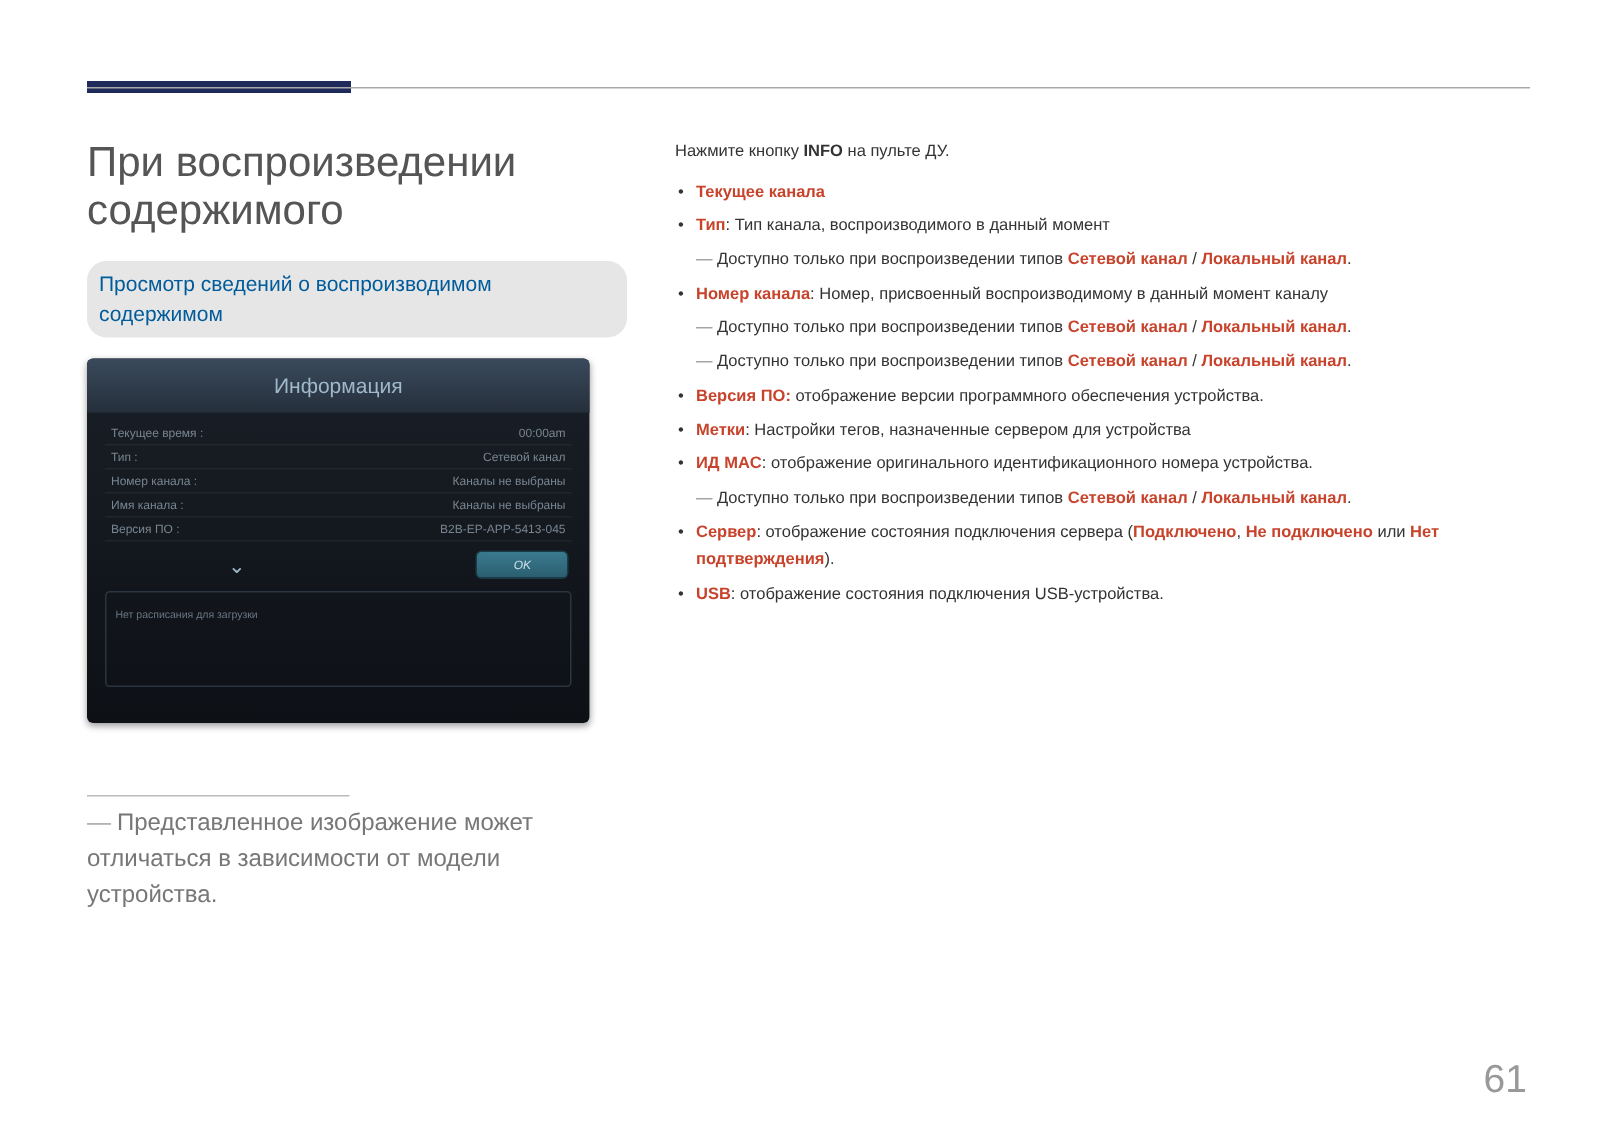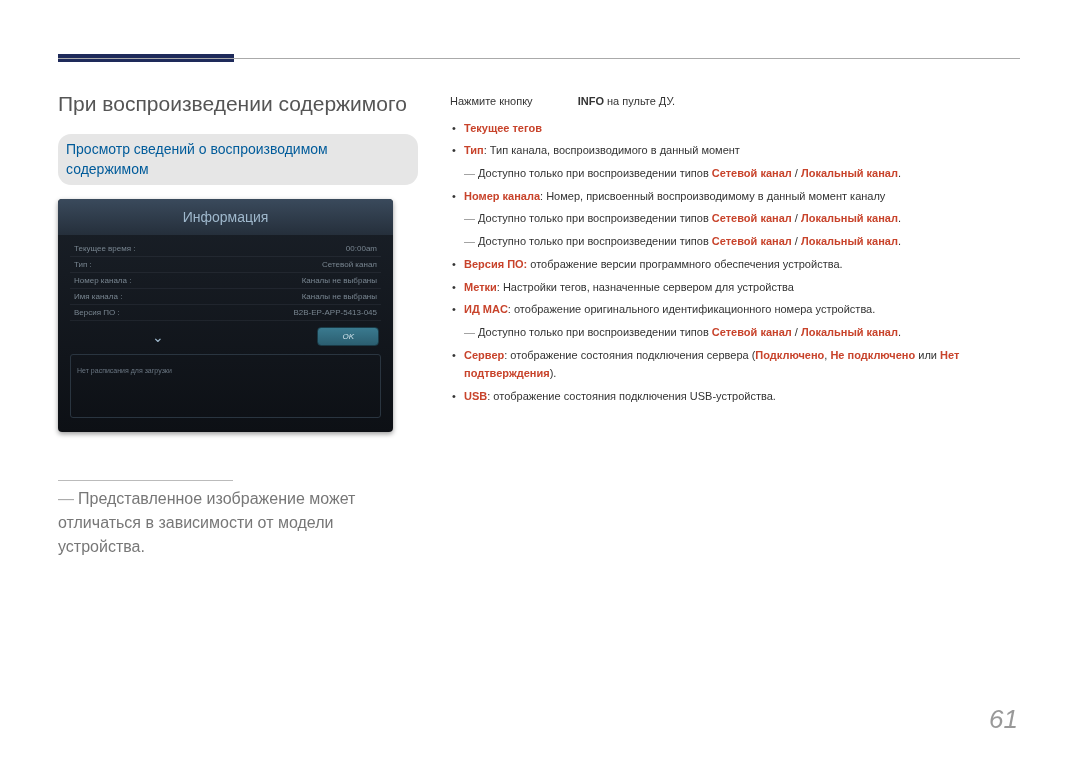--- a/index.html
+++ b/index.html
@@ -40,40 +40,40 @@
       width: 360px;
       flex-shrink: 0;
     }
     .right-col {
       flex: 1;
       font-size: 11px;
       line-height: 1.7;
       color: #333;
     }
     h1 {
-      font-size: 21px;
+      font-size: 28px;
       font-weight: normal;
       color: #555;
       margin: 0 0 18px 0;
     }
     .subtitle {
       background: #e6e6e6;
       padding: 6px 8px;
       font-size: 14px;
       color: #005b9a;
       margin-bottom: 14px;
       line-height: 1.4;
       border-radius: 13px;
     }
     
     .mockup {
       width: 335px;
       background: linear-gradient(to bottom, #1a2028 0%, #0d1015 100%);
       border-radius: 4px;
-      padding-bottom: 14px;
+      padding-bottom: 24px;
       box-shadow: 0 2px 5px rgba(0,0,0,0.4);
     }
     .mock-title {
       text-align: center;
       color: #9fb8cc;
       font-size: 14px;
       padding: 10px 0 10px 0;
       background: linear-gradient(to bottom, #3a4a5c, #252f3b);
       border-radius: 4px 4px 0 0;
     }
@@ -132,21 +132,21 @@
       line-height: 1.5;
     }
     .footnote-dash {
       color: #aaa;
       margin-right: 4px;
     }
     
     .intro-line {
       margin-bottom: 8px;
     }
-    .bold { font-weight: bold; color: #333; margin-left: 42px; }
+    .bold { font-weight: bold; color: #333; }
     .red-bold { color: #c8432b; font-weight: bold; }
     .bullet-list { list-style: none; padding: 0; margin: 0; }
     .bullet-list > li {
       position: relative;
       padding-left: 14px;
       margin-bottom: 4px;
     }
     .bullet-list > li::before {
       content: "•";
       position: absolute;
@@ -164,21 +164,20 @@
       left: 14px;
       color: #888;
     }
     .page-number {
       position: absolute;
       bottom: 28px;
       right: 62px;
       font-size: 26px;
       color: #999;
       font-weight: 300;
-      font-style: italic;
     }
   </style>
 </head>
 <body>
 
 <div class="header-accent"></div>
 <div class="header-line"></div>
 
 <div class="content">
   <div class="left-col">
@@ -222,21 +221,21 @@
     <div class="footnote">
       <span class="footnote-dash">―</span><span>Представленное изображение может отличаться в зависимости от модели устройства.</span>
     </div>
   </div>
 
   <div class="right-col">
     <div class="intro-line">
       <span>Нажмите кнопку </span><span class="bold">INFO</span><span> на пульте ДУ.</span>
     </div>
     <ul class="bullet-list">
-      <li><span class="red-bold">Текущее тегов</span></li>
+      <li><span class="red-bold">Текущее канала</span></li>
 
       <li><span class="red-bold">Тип</span><span>: Тип канала, воспроизводимого в данный момент</span></li>
     </ul>
     <div class="sub"><span>Доступно только при воспроизведении типов </span><span class="red-bold">Сетевой канал</span><span> / </span><span class="red-bold">Локальный канал</span><span>.</span></div>
 
     <ul class="bullet-list">
       <li><span class="red-bold">Номер канала</span><span>: Номер, присвоенный воспроизводимому в данный момент каналу</span></li>
     </ul>
     <div class="sub"><span>Доступно только при воспроизведении типов </span><span class="red-bold">Сетевой канал</span><span> / </span><span class="red-bold">Локальный канал</span><span>.</span></div>
 

